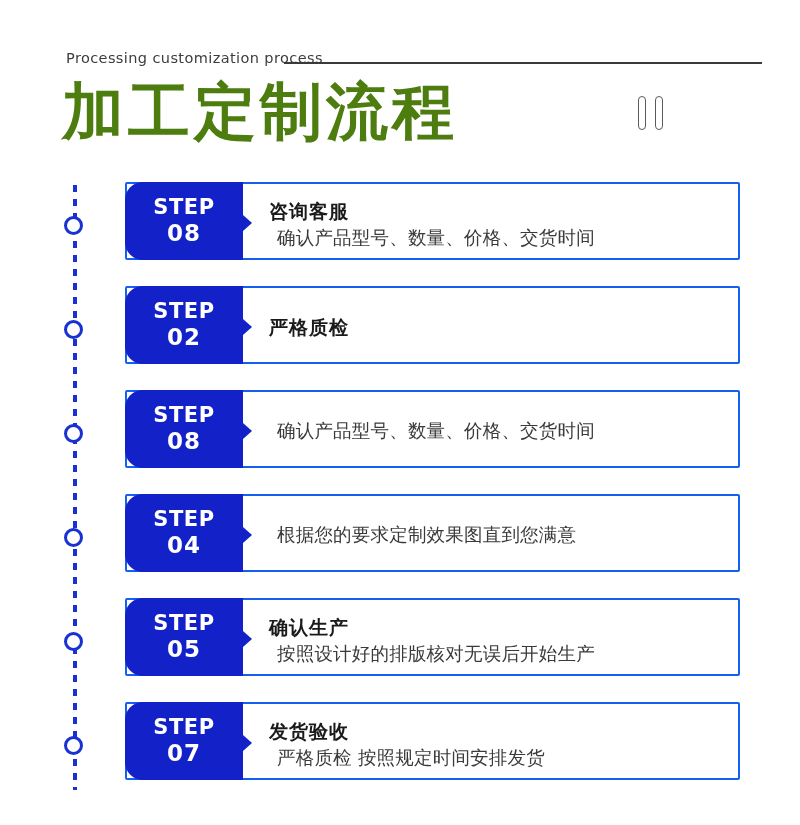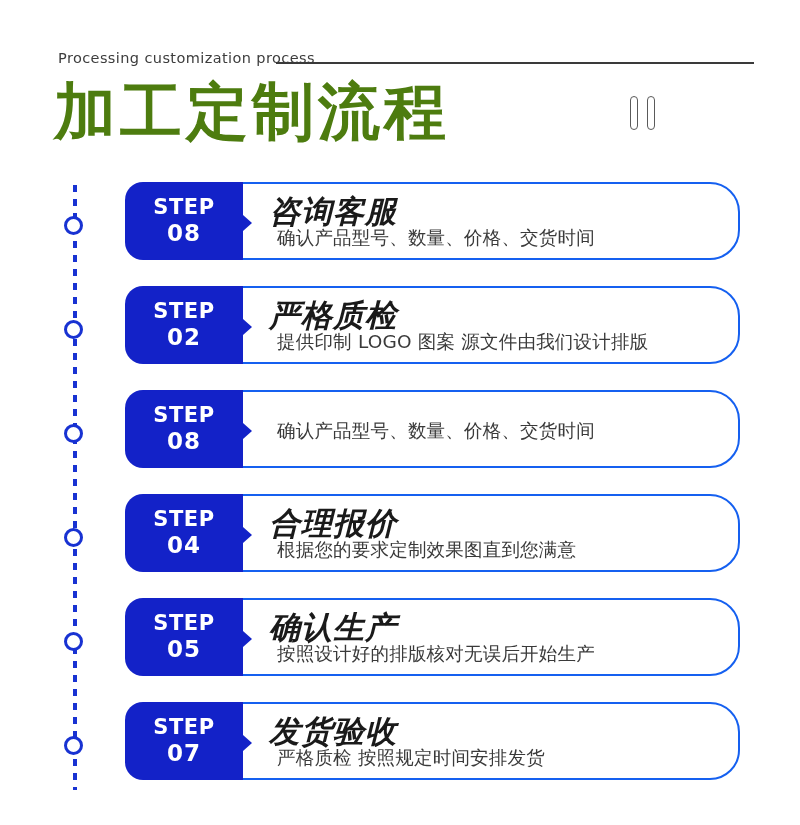--- a/index.html
+++ b/index.html
@@ -12,21 +12,21 @@
     height: 825px;
     position: relative;
     overflow: hidden;
     font-family: "Liberation Sans", "DejaVu Sans", sans-serif;
     -webkit-font-smoothing: antialiased;
   }
 
   
   .header {
     position: absolute;
-    left: 4px; top: 0;
+    left: 12px; top: 0;
     width: 712px;
     height: 172px;
   }
   .eyebrow {
     position: absolute;
     left: 54px;
     top: 50px;
     font-size: 14.5px;
     letter-spacing: 0.4px;
     color: #3d3d3d;
@@ -104,21 +104,21 @@
     left: 125px;
     top: 182px;
     width: 615px;
   }
   .step-card {
     position: relative;
     height: 78px;
     margin-bottom: 26px;
     box-sizing: border-box;
     border: 2px solid #1560f0;
-    border-radius: 30px;
+    border-radius: 2px;
     background: #ffffff;
     overflow: visible;
   }
   .step-badge {
     position: absolute;
     left: -2px;
     top: -2px;
     width: 118px;
     height: 78px;
     box-sizing: border-box;
@@ -159,28 +159,27 @@
     position: absolute;
     left: 142px;
     top: 0;
     right: 14px;
     height: 78px;
     display: flex;
     flex-direction: column;
     justify-content: center;
   }
   .step-title {
-    font-size: 31px;
+    font-size: 19px;
     font-weight: 800;
     color: #1a1a1a;
     line-height: 30px;
     letter-spacing: 1px;
     font-family: "DejaVu Sans", "Liberation Sans", sans-serif;
     white-space: nowrap;
-    font-style: italic;
   }
   .step-desc {
     font-size: 18.5px;
     color: #3a3a3a;
     line-height: 24px;
     letter-spacing: 0.2px;
     font-family: "DejaVu Sans", "Liberation Sans", sans-serif;
     white-space: nowrap;
     margin-left: 8px;
   }
@@ -221,21 +220,20 @@
   </div>
 
   <div class="step-card">
     <div class="step-badge">
       <div class="lbl">STEP</div>
       <div class="num">02</div>
     </div>
     <div class="badge-arrow"></div>
     <div class="step-body">
       <div class="step-title">严格质检</div>
-      <div class="step-desc">提供印制 LOGO 图案 源文件由我们设计排版</div>
     </div>
   </div>
 
   <div class="step-card">
     <div class="step-badge">
       <div class="lbl">STEP</div>
       <div class="num">08</div>
     </div>
     <div class="badge-arrow"></div>
     <div class="step-body">
@@ -243,21 +241,20 @@
     </div>
   </div>
 
   <div class="step-card">
     <div class="step-badge">
       <div class="lbl">STEP</div>
       <div class="num">04</div>
     </div>
     <div class="badge-arrow"></div>
     <div class="step-body">
-      <div class="step-title">合理报价</div>
       <div class="step-desc">根据您的要求定制效果图直到您满意</div>
     </div>
   </div>
 
   <div class="step-card">
     <div class="step-badge">
       <div class="lbl">STEP</div>
       <div class="num">05</div>
     </div>
     <div class="badge-arrow"></div>

